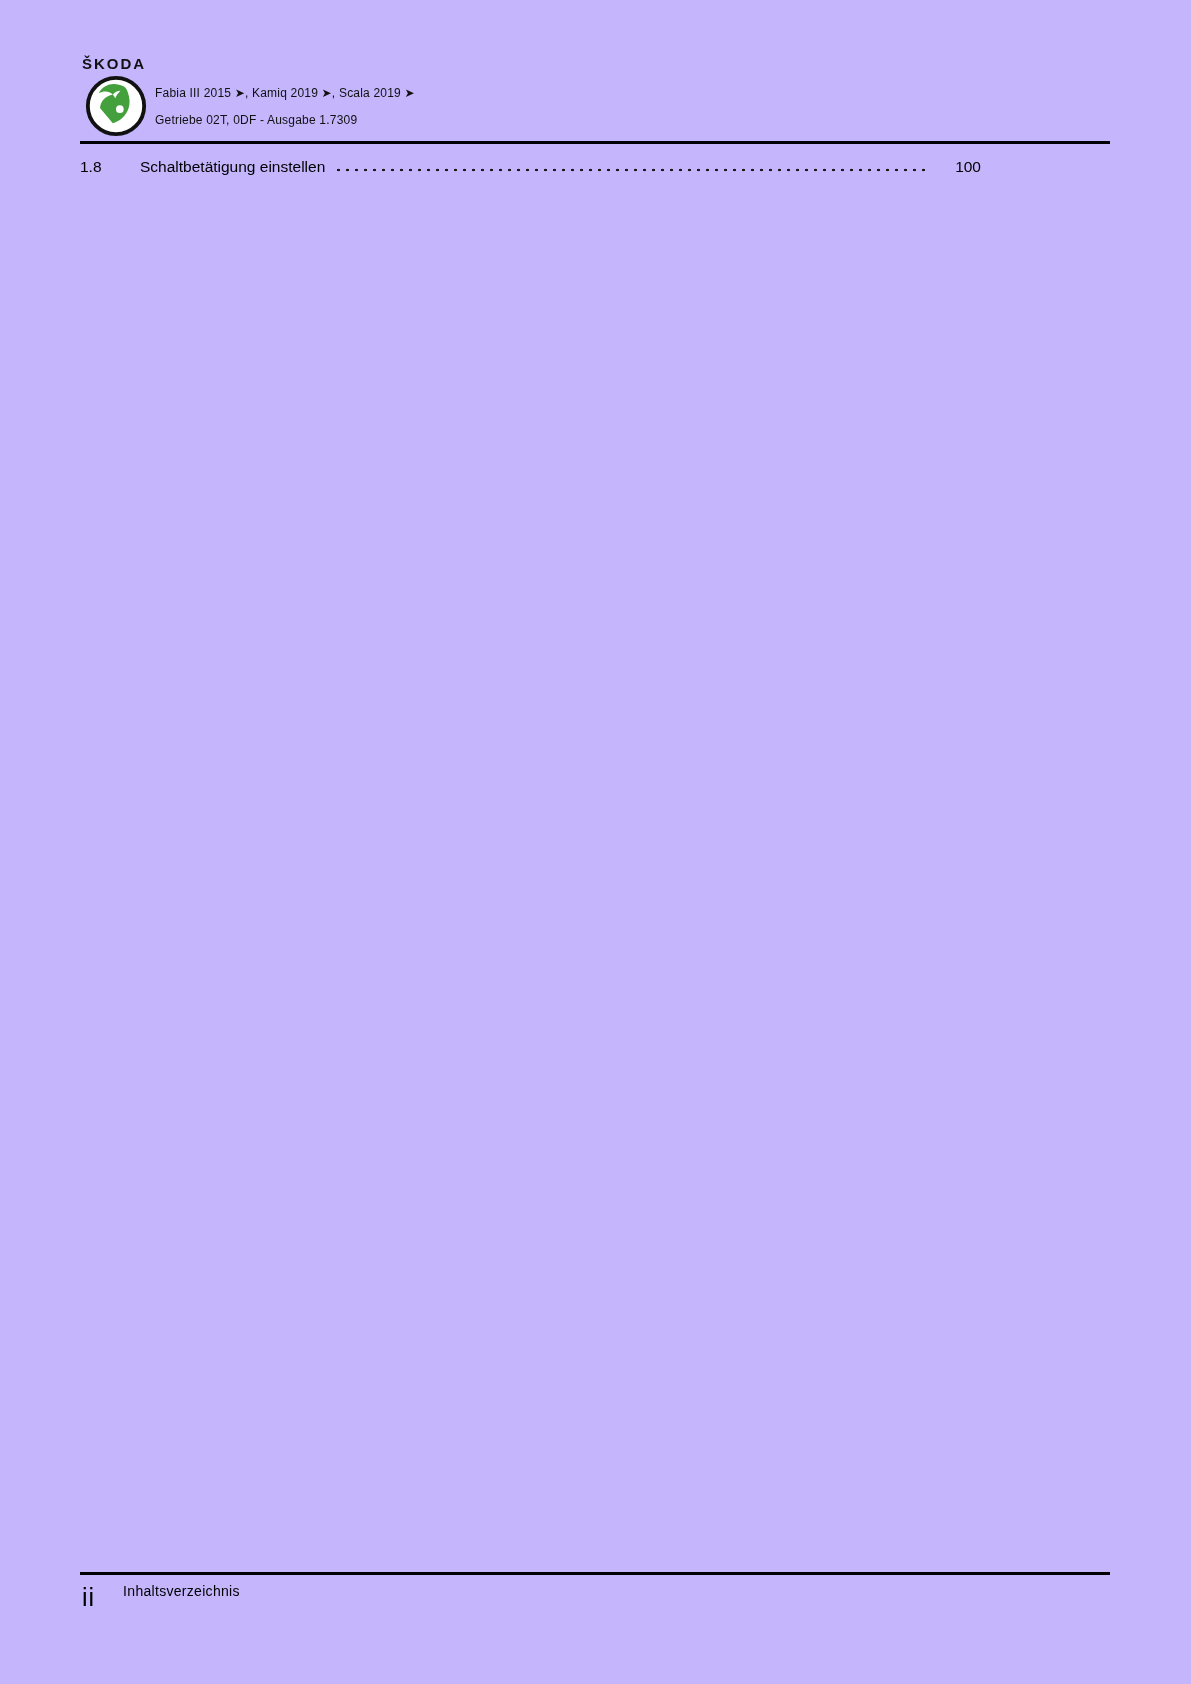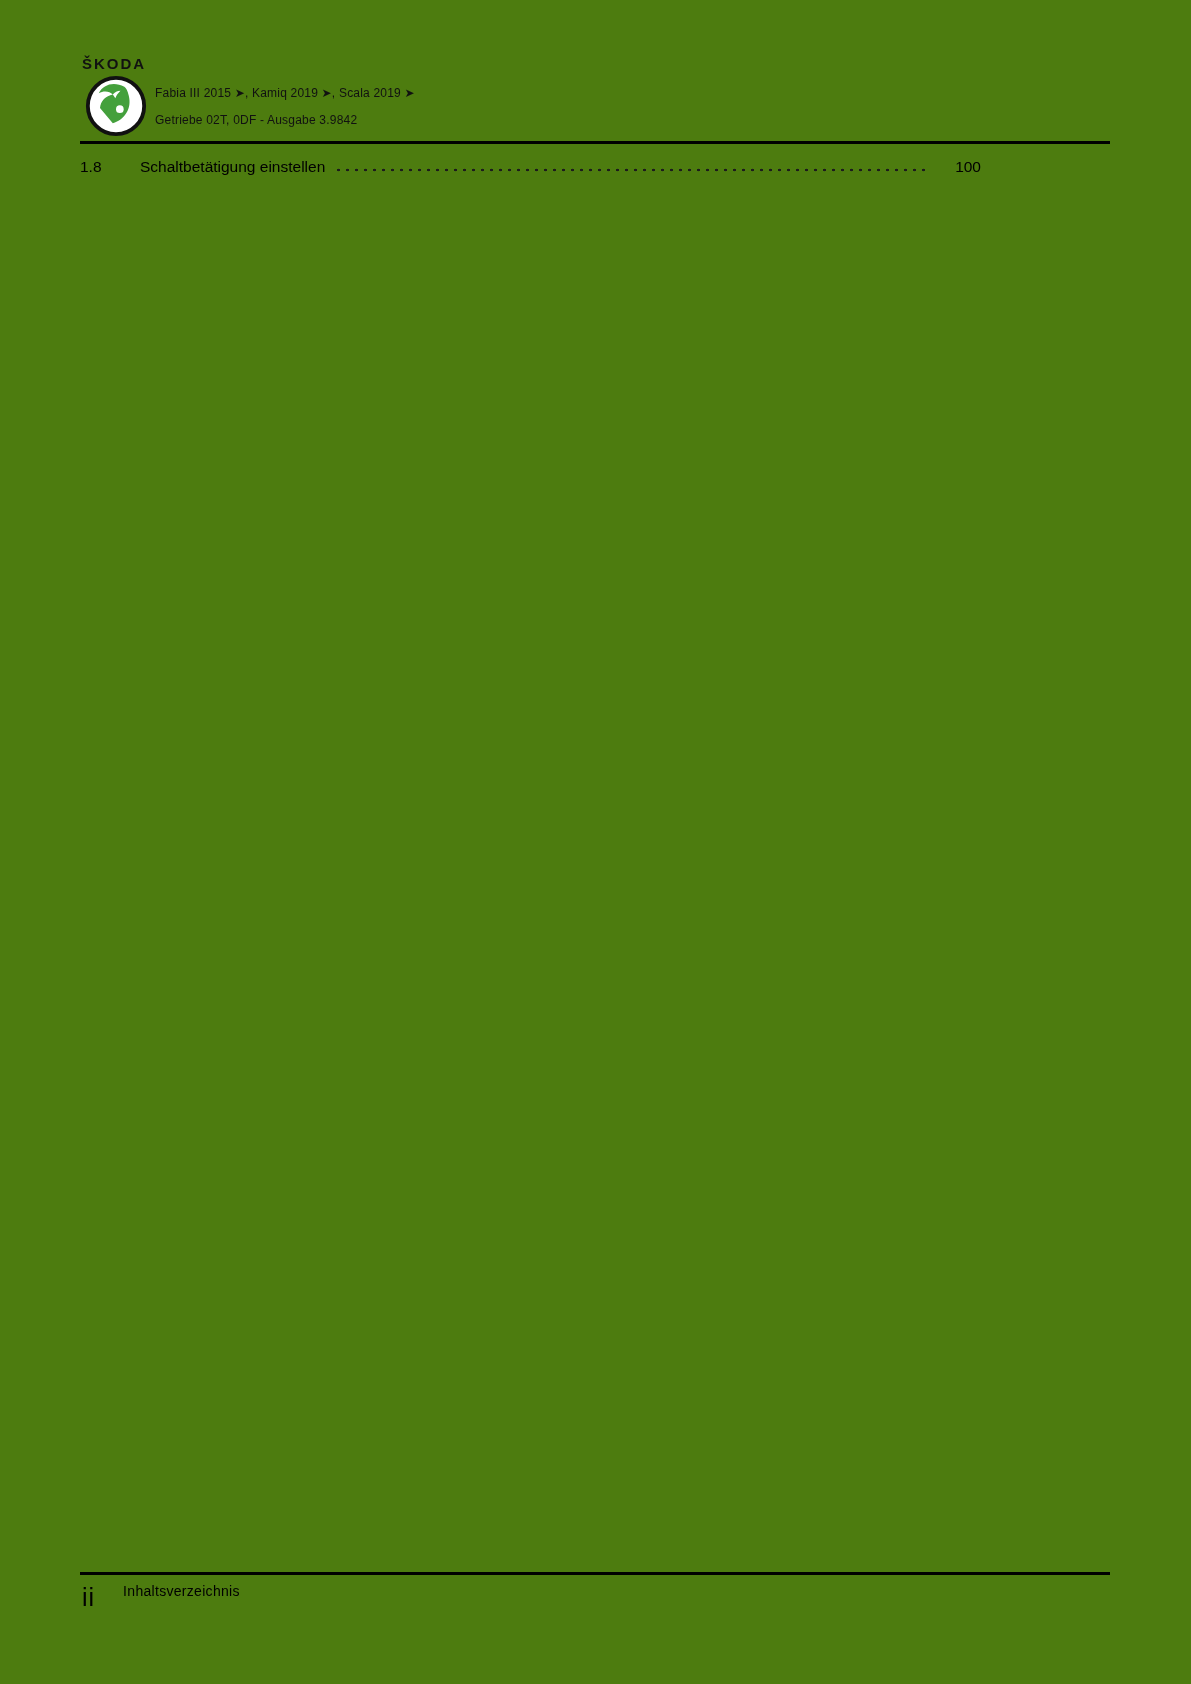--- a/index.html
+++ b/index.html
@@ -1,20 +1,20 @@
 <!DOCTYPE html>
 <html><head>
 <meta charset="utf-8">
 <style>
   html,body { margin:0; padding:0; background:#e8e8e8; }
   .page {
     position:relative;
     width:1191px; height:1684px;
     margin:0 auto;
-    background:#4d7c0f;
+    background:#c4b5fd;
     color:#000;
     font-family:"Liberation Sans","DejaVu Sans",sans-serif;
     overflow:hidden;
   }
 
   
   .logo-block { position:absolute; top:55px; left:80px; width:115px; }
   .logo-wordmark {
     font-size:15px; font-weight:bold; letter-spacing:2px;
     color:#111; margin-left:2px;
@@ -68,21 +68,21 @@
         <circle cx="50" cy="50" r="44" fill="#ffffff" stroke="#111111" stroke-width="6"></circle>
         <path d="M63,20 C47,11 30,16 23,30 C31,26 40,27 45,32 C34,34 26,42 25,53 L45,77 C64,71 75,54 70,34 C68,26 66,22 63,20 Z
                  M45,32 C48,28 52,26 57,26 C53,30 50,34 49,38 Z" fill="#44a03c" fill-rule="evenodd"></path>
         <circle cx="56" cy="55" r="6" fill="#ffffff"></circle>
       </svg>
     </div>
   </div>
 
   <div class="header-text">
     <div>Fabia III 2015 ➤, Kamiq 2019 ➤, Scala 2019 ➤</div>
-    <div>Getriebe 02T, 0DF - Ausgabe 3.9842</div>
+    <div>Getriebe 02T, 0DF - Ausgabe 1.7309</div>
   </div>
 
   <div class="hrule top"></div>
 
   <div class="toc">
       <div class="row sub">
       <span class="num">1.8</span>
       <span class="title">Schaltbetätigung einstellen</span>
       <span class="leader"></span>
       <span class="page">100</span>

